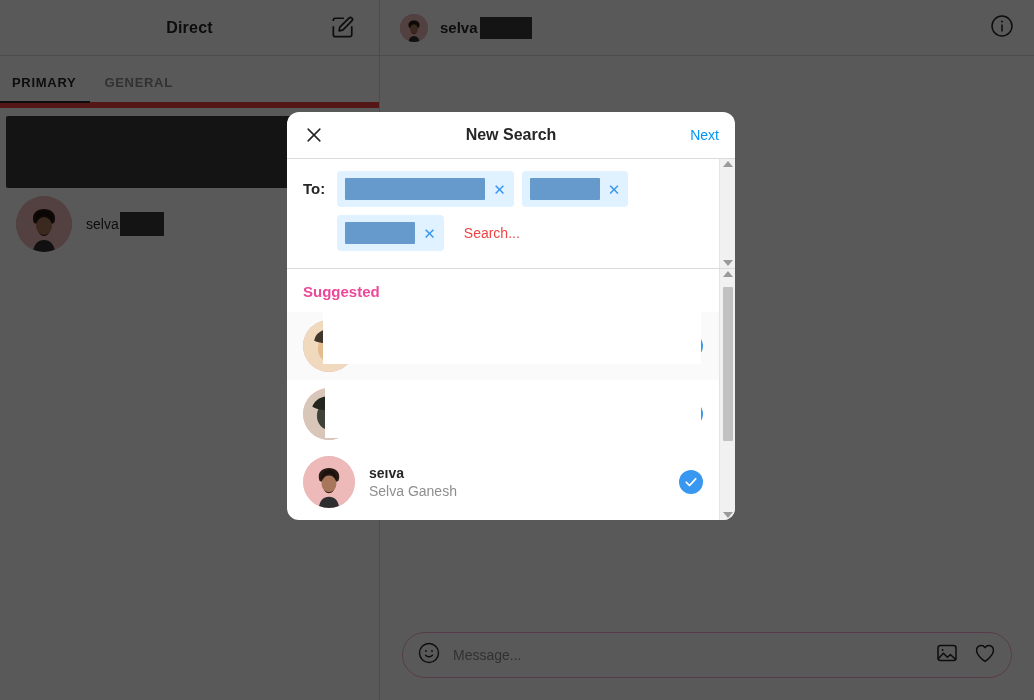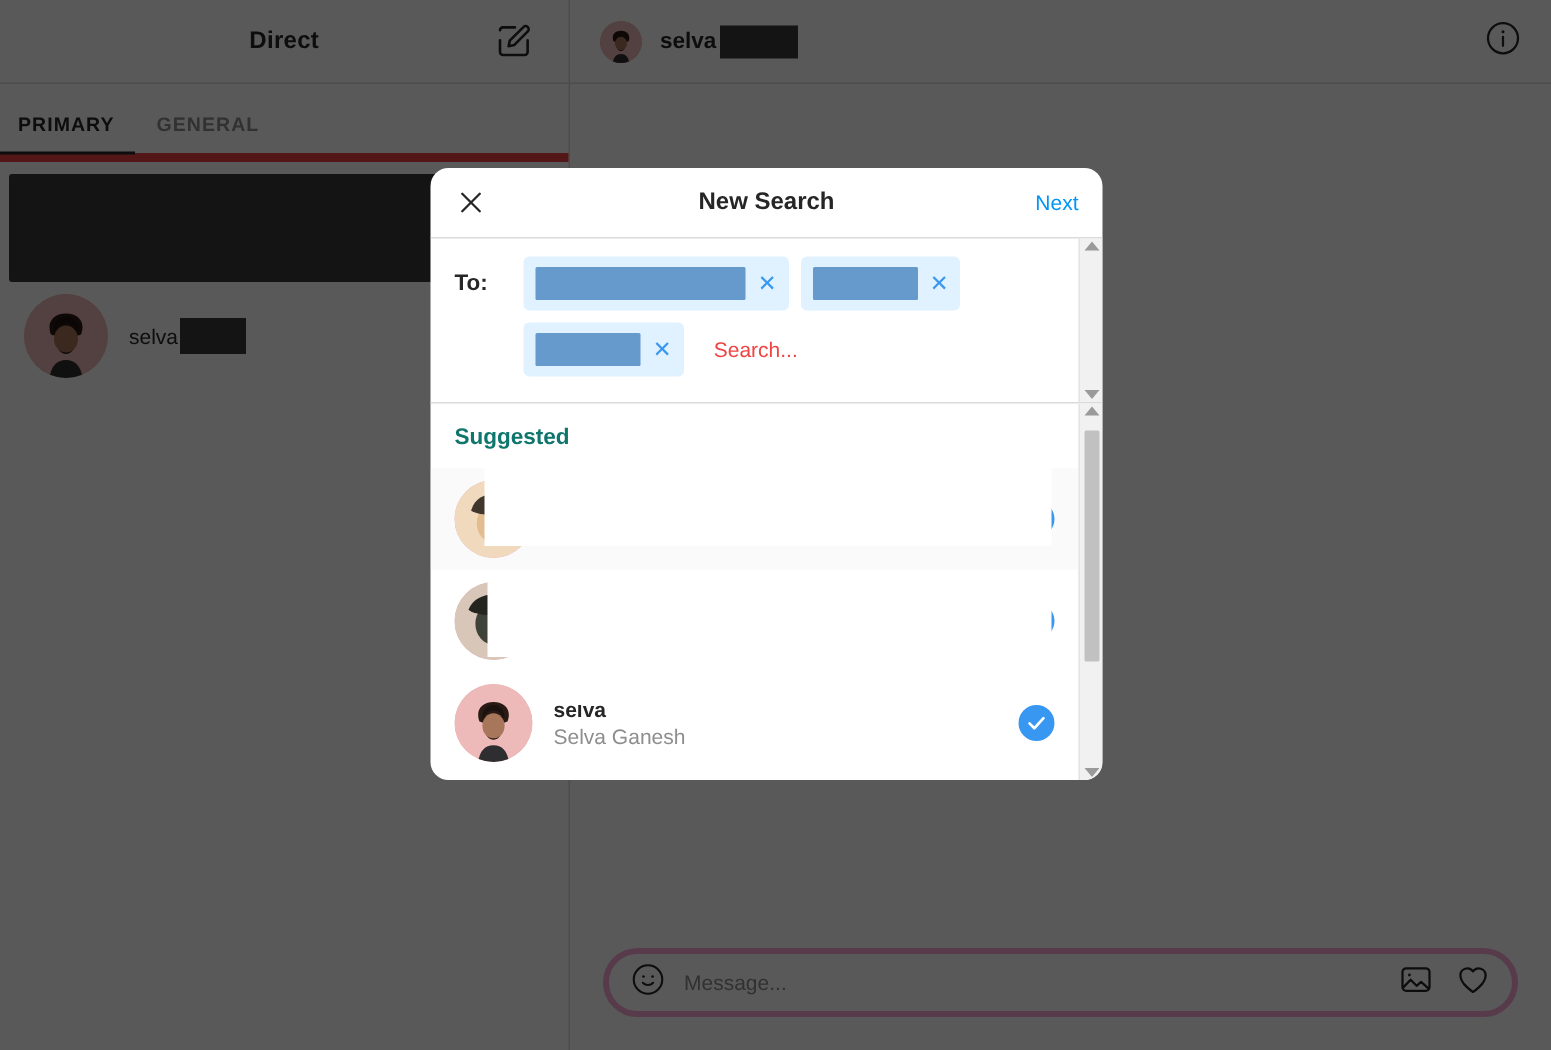--- a/index.html
+++ b/index.html
@@ -54,21 +54,21 @@
     padding: 0 20px; gap: 12px; border-bottom: 1px solid #dbdbdb; position: relative;
   }
   .ig-right-name { font-size: 15px; font-weight: 600; color: #262626; display: flex; align-items: center; }
   .ig-right-name .redact-inline { display: inline-block; width: 52px; height: 22px; background: #3a3a3a; margin-left: 2px; vertical-align: middle; }
   .info-icon { position: absolute; right: 20px; top: 50%; transform: translateY(-50%); cursor: pointer; }
 
   .ig-conversation { flex: 1; }
 
   .ig-composer { padding: 0 22px 22px 22px; }
   .composer-bar {
-    height: 46px; border: 4px solid #f9a8d4; border-radius: 23px;
+    height: 46px; border: 1px solid #f9a8d4; border-radius: 23px;
     display: flex; align-items: center; padding: 0 14px; gap: 12px;
   }
   .composer-placeholder { flex: 1; font-size: 14px; color: #8e8e8e; }
   .composer-right { display: flex; align-items: center; gap: 14px; }
 
   
   .overlay { position: absolute; inset: 0; background: rgba(0,0,0,0.65); }
 
   
   .modal {
@@ -89,39 +89,39 @@
   .modal-next {
     margin-left: auto; font-size: 14px; font-weight: 400;
     color: #0095f6; cursor: pointer; z-index: 2;
   }
 
   
   .to-area {
     position: relative; height: 110px; flex: 0 0 110px;
     border-bottom: 1px solid #dbdbdb; display: flex; overflow: hidden;
   }
-  .to-inner { flex: 1; display: flex; padding: 12px 0 0 16px; gap: 24px; min-width: 0; }
+  .to-inner { flex: 1; display: flex; padding: 12px 0 0 16px; gap: 12px; min-width: 0; }
   .to-label { font-size: 15px; font-weight: 600; color: #262626; padding-top: 9px; flex: 0 0 auto; }
   .chips { display: flex; flex-wrap: wrap; gap: 8px; align-content: flex-start; flex: 1; min-width: 0; }
   .chip {
     display: flex; align-items: center; gap: 8px;
     background: #e0f1ff; border-radius: 4px; padding: 6px 8px; height: 36px;
     cursor: default;
   }
   .chip-redact { height: 22px; background: #6699cc; border-radius: 1px; }
   .chip-x { color: #3897f0; font-size: 15px; line-height: 1; cursor: pointer; font-weight: 400; }
   .chip-search {
     flex: 1; min-width: 90px; display: flex; align-items: center; height: 36px;
     font-size: 14px; color: #ef4444; padding-left: 12px; cursor: text;
   }
 
   
   .suggested-wrap { flex: 1; display: flex; overflow: hidden; position: relative; }
   .suggested-col { flex: 1; display: flex; flex-direction: column; min-width: 0; }
-  .suggested-title { font-size: 15px; font-weight: 600; color: #0f766e; padding: 14px 16px 12px 16px; }
+  .suggested-title { font-size: 15px; font-weight: 600; color: #ec4899; padding: 14px 16px 12px 16px; }
   .sug-list { flex: 1; overflow: hidden; }
   .sug-row {
     display: flex; align-items: center; gap: 14px;
     padding: 8px 16px; height: 68px; cursor: pointer; position: relative;
   }
   .sug-row.tinted { background: #fafafa; }
   .sug-text { flex: 1; min-width: 0; display: flex; flex-direction: column; gap: 2px; }
   .sug-username { font-size: 14px; font-weight: 600; color: #262626; }
   .sug-fullname { font-size: 14px; color: #8e8e8e; }
   .check {

